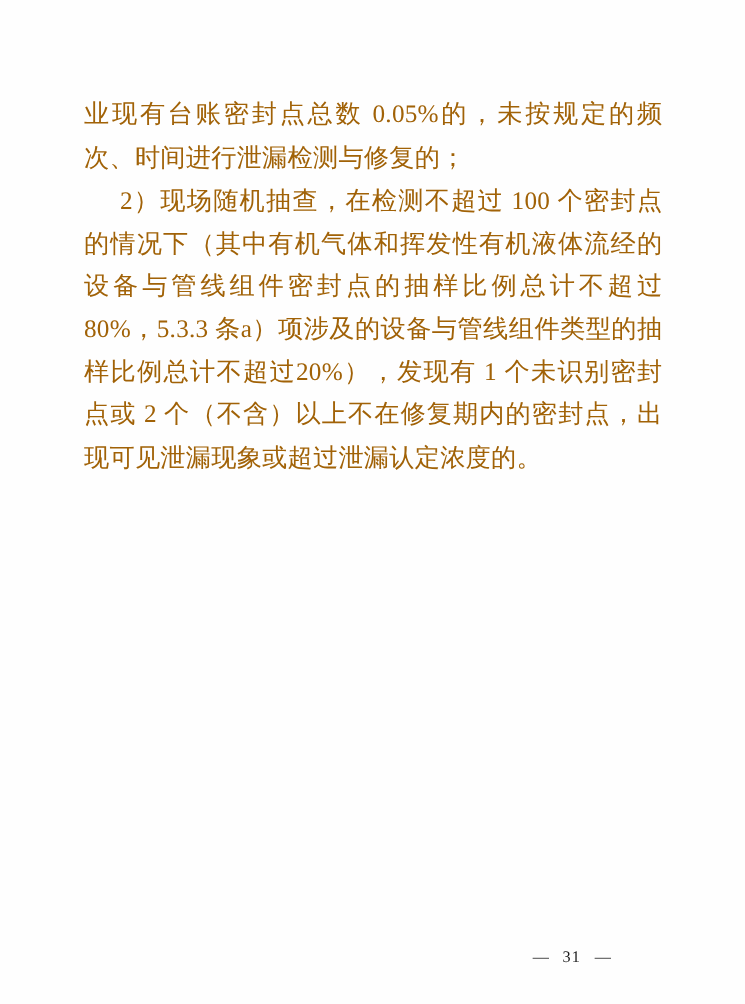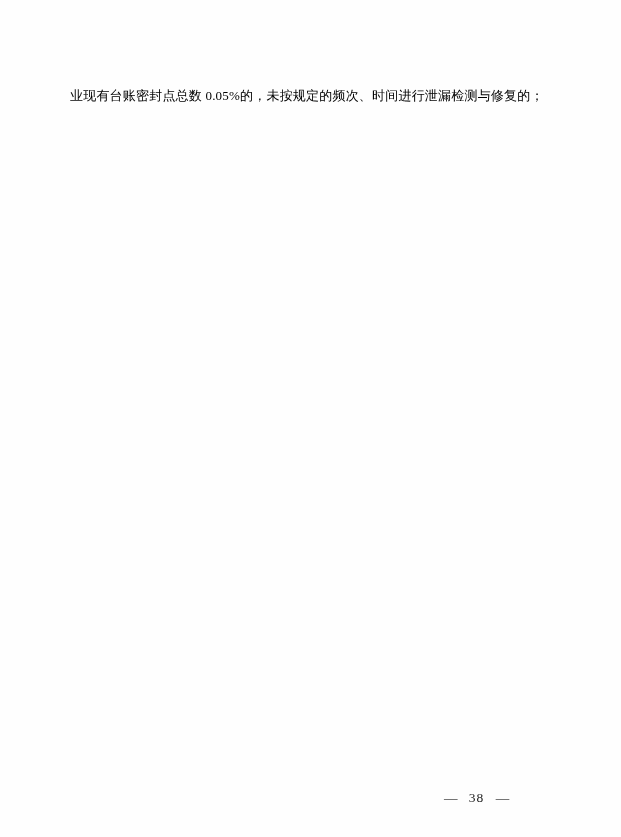--- a/index.html
+++ b/index.html
@@ -24,26 +24,26 @@
     background: #fefefe;
   }
   .content {
     position: absolute;
     left: 70px;
     top: 78px;
     width: 482px;
   }
   p.para {
     margin: 0 0 1px 0;
-    font-size: 13px;
+    font-size: 21px;
     line-height: 35.6px;
     text-align: justify;
     text-justify: inter-ideograph;
     letter-spacing: 0.2px;
-    color: #000000;
+    color: #a16207;
   }
   p.indent {
     text-indent: 30px;
   }
   .footer {
     position: absolute;
     left: 0;
     top: 790px;
     width: 621px;
     text-align: center;
@@ -63,22 +63,23 @@
     display: inline-block;
     margin-left: 332px;
   }
 </style>
 </head>
 <body>
 
 <div class="page">
   <div class="content">
     <p class="para">业现有台账密封点总数 0.05%的，未按规定的频次、时间进行泄漏检测与修复的；</p>
+    <p class="para indent">2）现场随机抽查，在检测不超过 100 个密封点的情况下（其中有机气体和挥发性有机液体流经的设备与管线组件密封点的抽样比例总计不超过 80%，5.3.3 条a）项涉及的设备与管线组件类型的抽样比例总计不超过20%），发现有 1 个未识别密封点或 2 个（不含）以上不在修复期内的密封点，出现可见泄漏现象或超过泄漏认定浓度的。</p>
   </div>
 
   <div class="footer">
     <span class="footer-inner">
       <span class="dash">—</span>
-      <span class="pageno">38</span>
+      <span class="pageno">31</span>
       <span class="dash">—</span>
     </span>
   </div>
 </div>
 
 </body></html>

